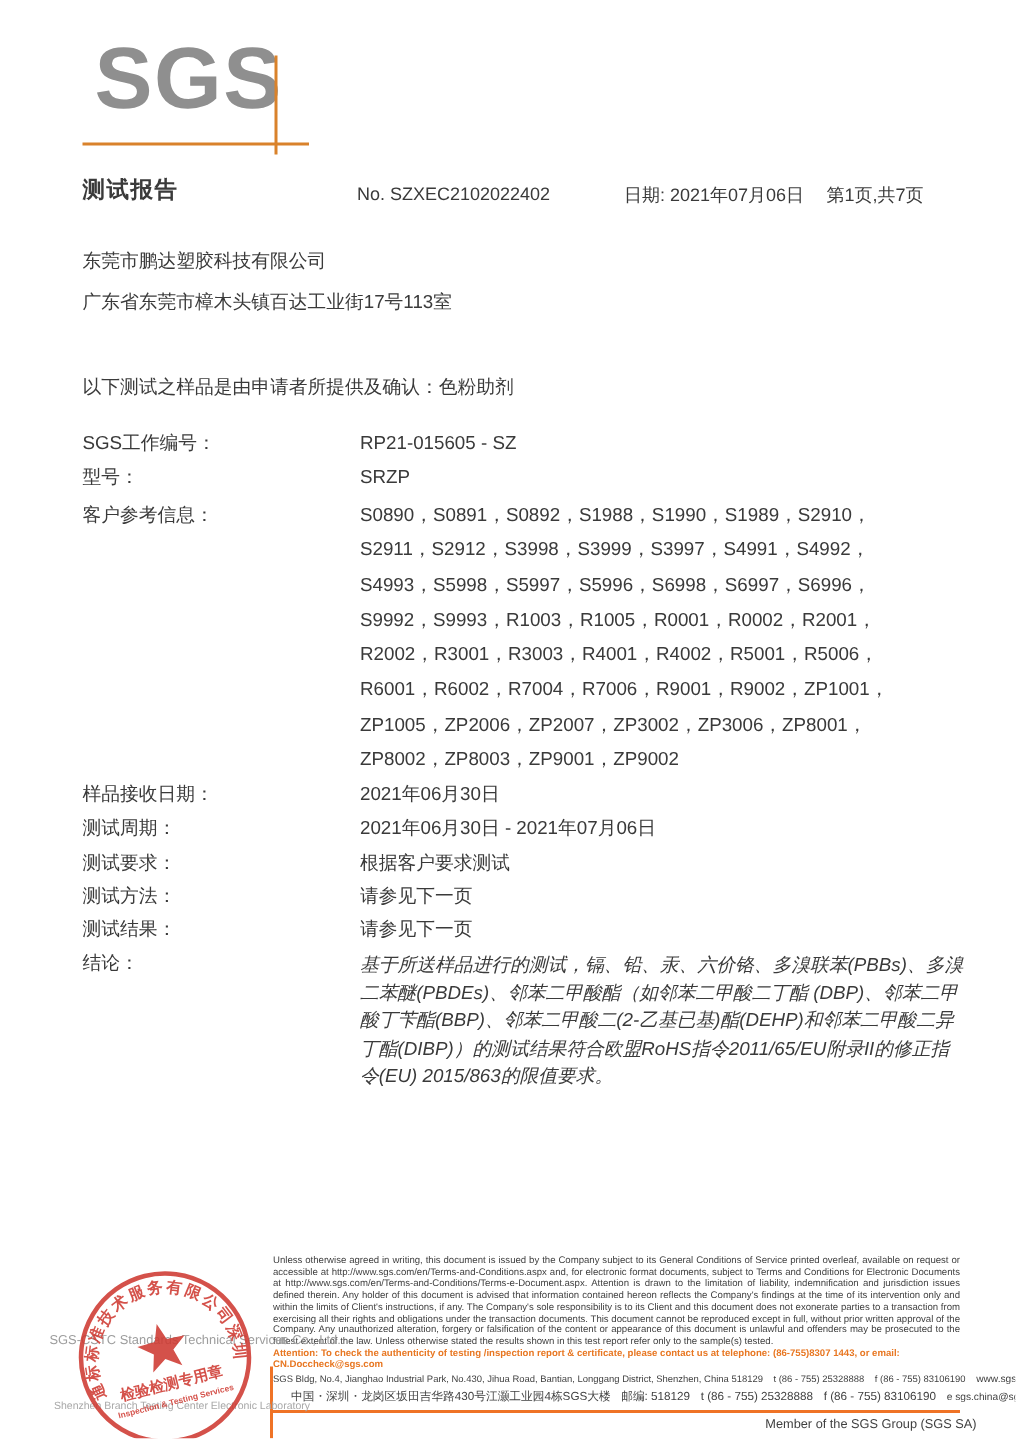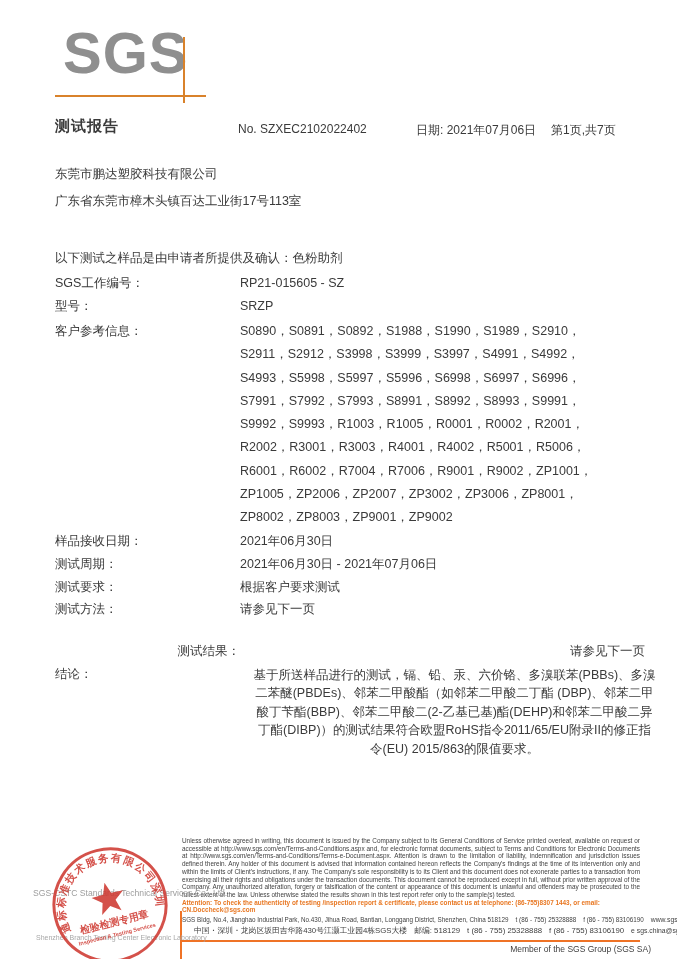--- a/index.html
+++ b/index.html
@@ -14,32 +14,32 @@
   .logo-vline{position:absolute;left:183px;top:37px;width:2px;height:66px;background:#d9822b;}
   .report-title{position:absolute;left:55px;top:117px;font-size:15px;font-weight:bold;letter-spacing:1px;}
   .report-no{position:absolute;left:238px;top:122px;font-size:12px;}
   .report-date{position:absolute;left:416px;top:122px;font-size:12px;}
   .report-page{position:absolute;left:551px;top:122px;font-size:12px;}
   
   .applicant-name{position:absolute;left:55px;top:166px;font-size:12.5px;}
   .applicant-addr{position:absolute;left:55px;top:193px;font-size:12.5px;}
   
   .content{position:absolute;left:55px;top:250px;width:590px;font-size:12.5px;}
-  .intro{line-height:17px;margin-bottom:8px;}
+  .intro{line-height:17px;margin-bottom:20px;}
   .frow{display:flex;}
   .frow .lbl{width:185px;flex-shrink:0;}
   .frow .val{flex:1;}
   .r-job{line-height:17px;margin-bottom:6px;}
   .r-model{line-height:17px;margin-bottom:5px;}
   .r-ref{line-height:23.3px;}
   .r-recv,.r-period{line-height:23px;}
   .r-req,.r-method{line-height:22px;}
-  .r-result{line-height:22px;margin-top:20px;text-align:right;}
-  .r-concl{margin-top:4px;gap:12px;}
-  .r-concl .val{width:405px;flex:none;line-height:18.5px;text-align:center;}
+  .r-result{line-height:22px;margin-top:0;}
+  .r-concl{margin-top:4px;}
+  .r-concl .val{width:405px;flex:none;line-height:18.5px;text-align:left;font-style:italic;}
   
   .seal{position:absolute;left:50px;top:845px;width:120px;height:120px;z-index:2;
     transform:rotate(-14deg);opacity:.88;}
   .seal-company-1{position:absolute;left:33px;top:888px;width:210px;font-size:8.6px;
     font-weight:normal;color:#9d9d9d;z-index:1;}
   .seal-company-2{position:absolute;left:36px;top:934px;width:210px;font-size:7px;
     color:#a8a8a8;z-index:1;}
   .footer-right{position:absolute;left:182px;top:837px;width:458px;}
   .disclaimer{font-size:6.4px;line-height:7.7px;text-align:justify;color:#3f3f3f;}
   .attention{font-size:6.4px;line-height:7.6px;color:#e87722;font-weight:bold;}
@@ -79,21 +79,20 @@
       <div class="lbl">型号：</div>
       <div class="val">SRZP</div>
     </div>
 
     <div class="frow r-ref">
       <div class="lbl">客户参考信息：</div>
       <div class="val">
         <div>S0890，S0891，S0892，S1988，S1990，S1989，S2910，</div>
         <div>S2911，S2912，S3998，S3999，S3997，S4991，S4992，</div>
         <div>S4993，S5998，S5997，S5996，S6998，S6997，S6996，</div>
-        <div>S7991，S7992，S7993，S8991，S8992，S8993，S9991，</div>
         <div>S9992，S9993，R1003，R1005，R0001，R0002，R2001，</div>
         <div>R2002，R3001，R3003，R4001，R4002，R5001，R5006，</div>
         <div>R6001，R6002，R7004，R7006，R9001，R9002，ZP1001，</div>
         <div>ZP1005，ZP2006，ZP2007，ZP3002，ZP3006，ZP8001，</div>
         <div>ZP8002，ZP8003，ZP9001，ZP9002</div>
       </div>
     </div>
 
     <div class="frow r-recv">
       <div class="lbl">样品接收日期：</div>

